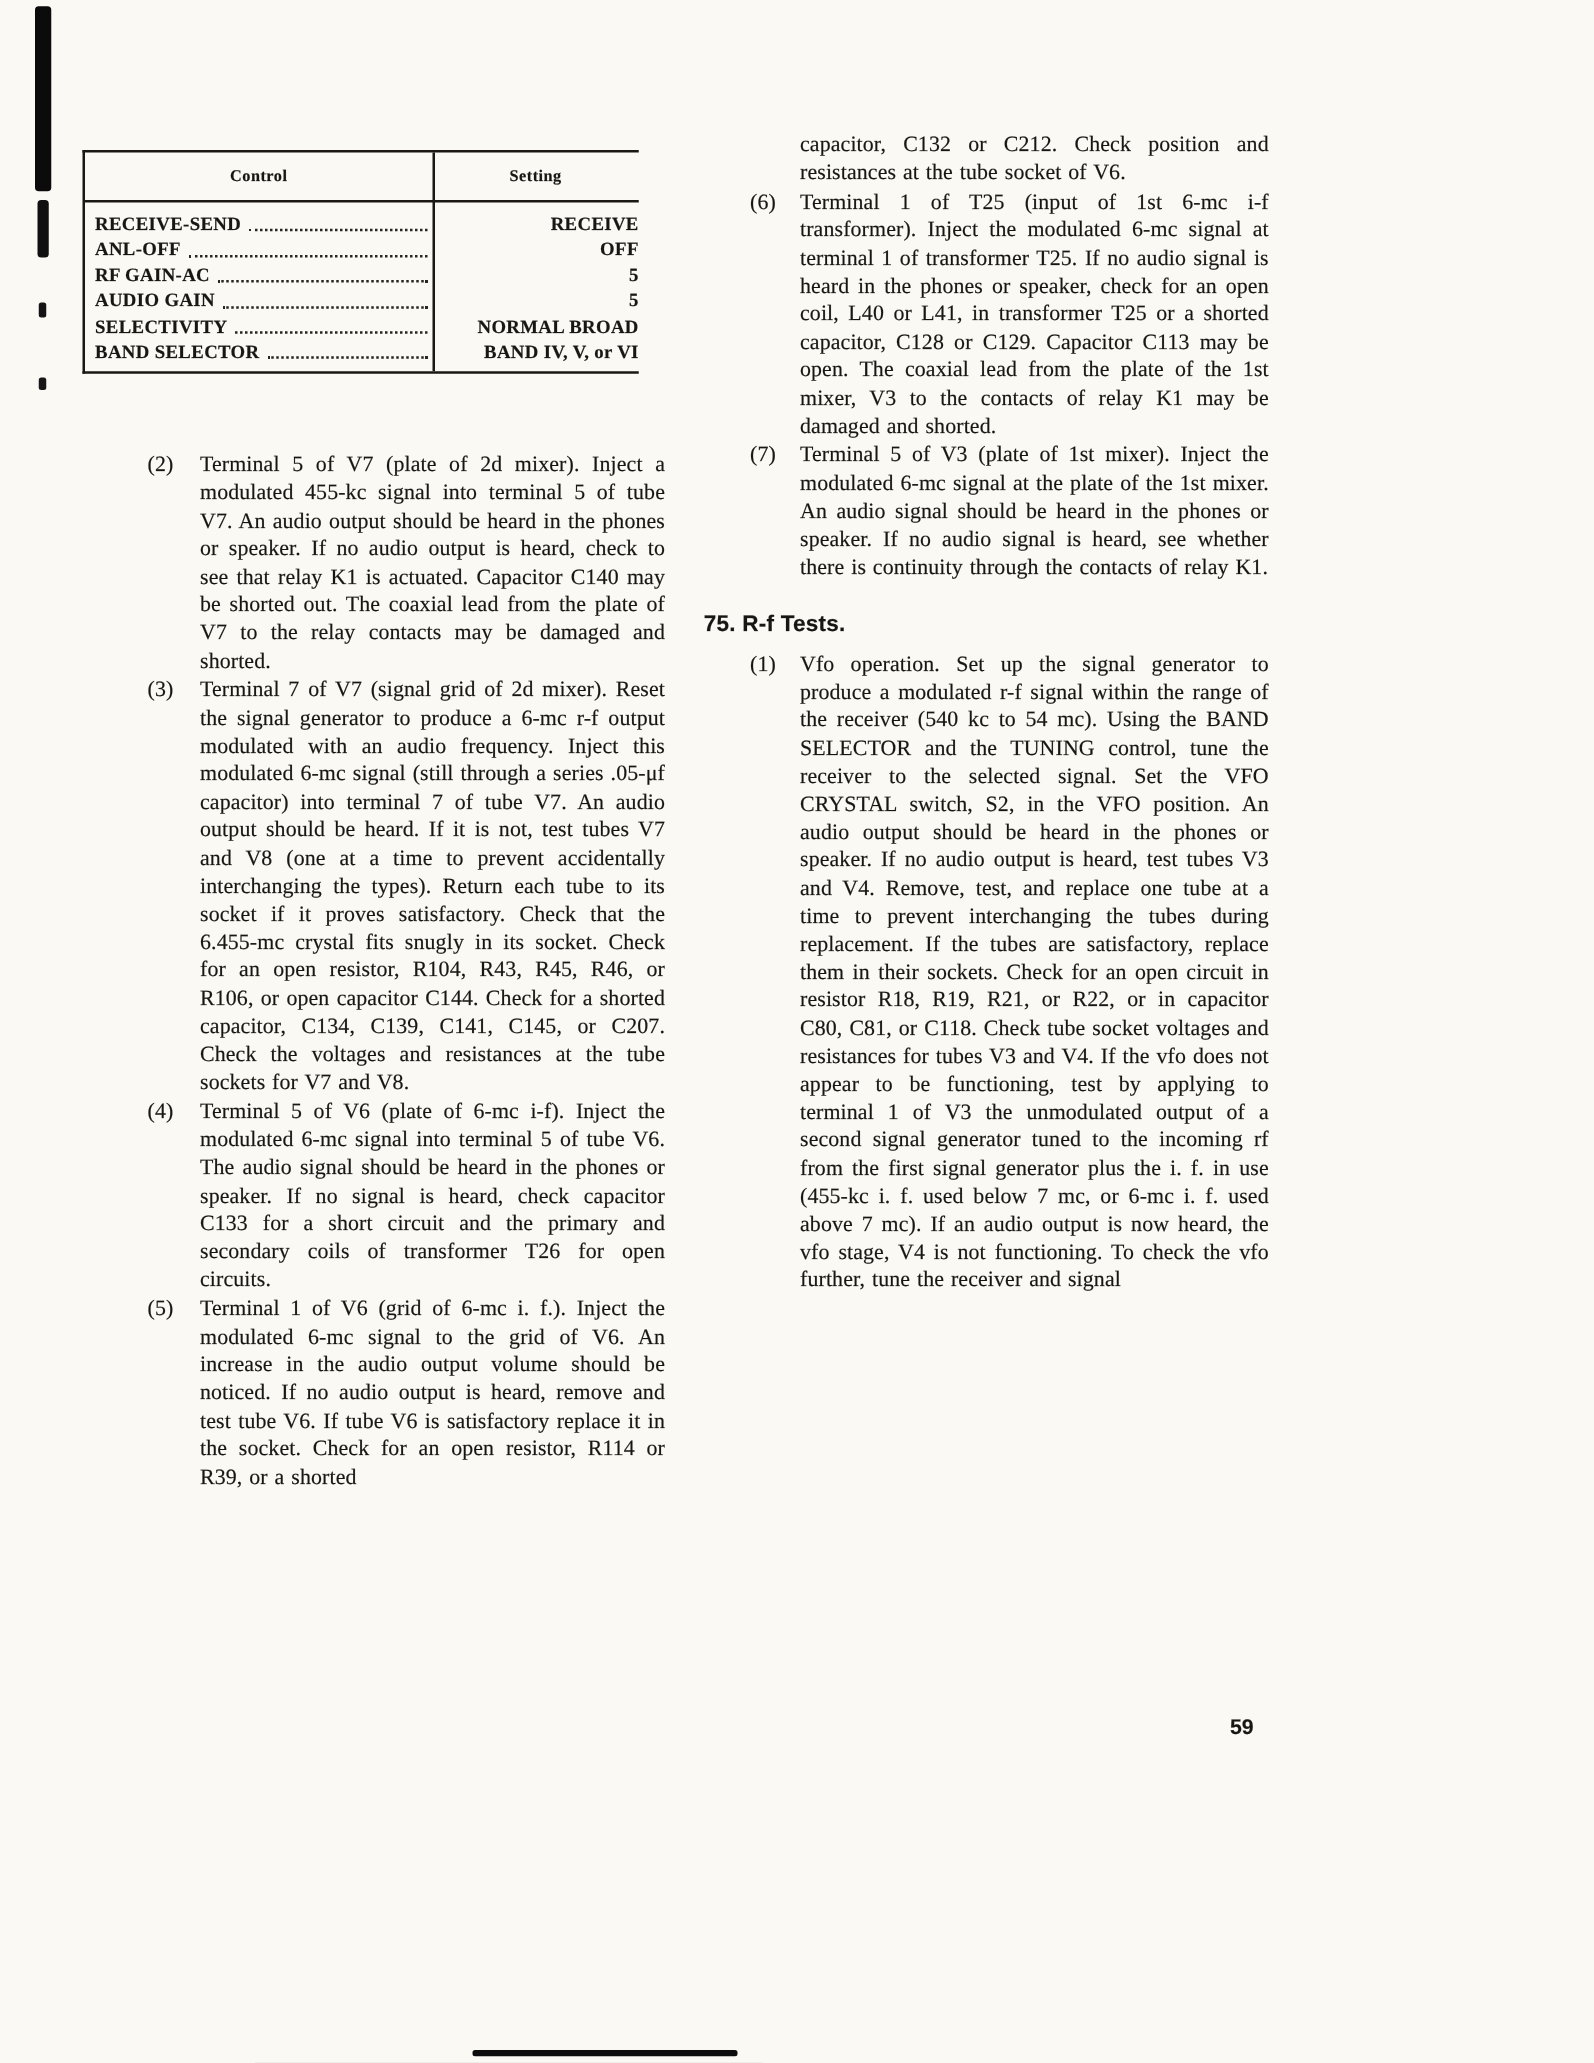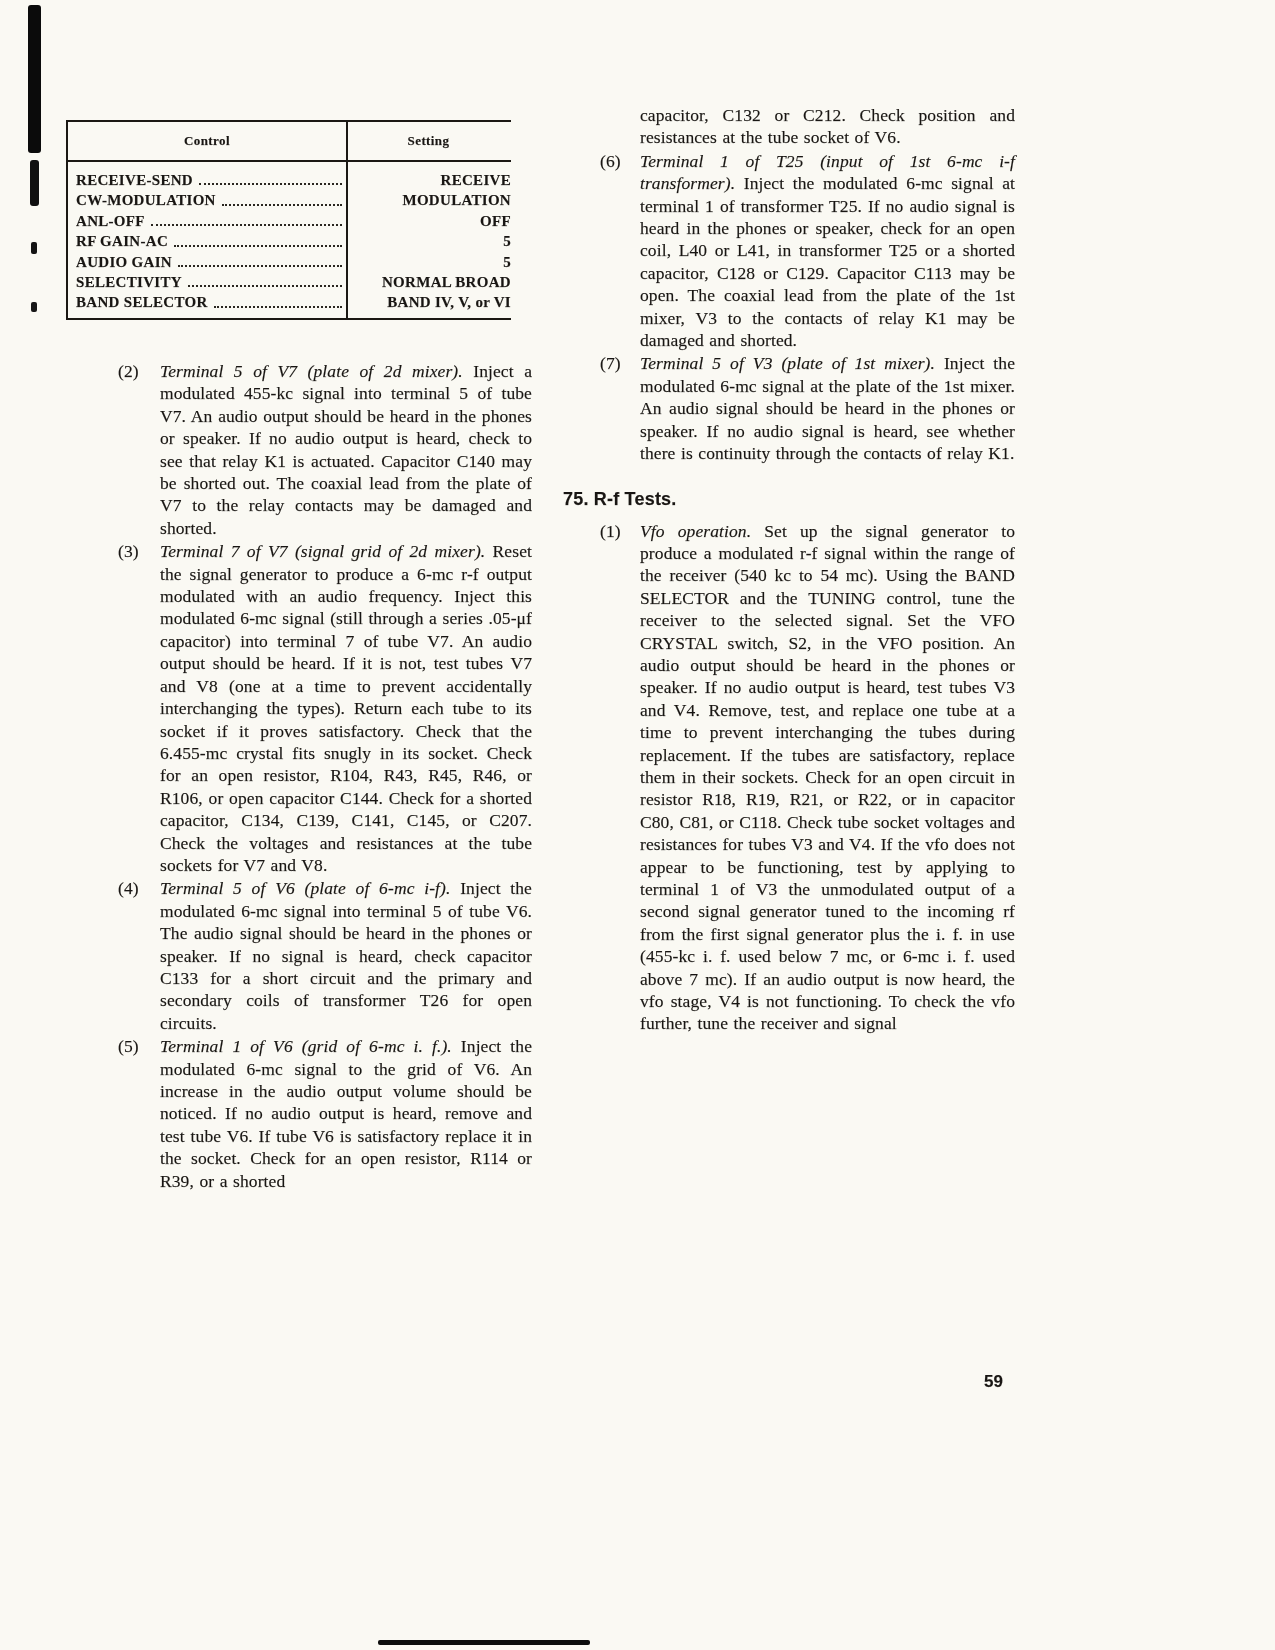--- a/index.html
+++ b/index.html
@@ -98,21 +98,21 @@
     line-height: 22.4px;
     text-align: justify;
     letter-spacing: 0.1px;
     word-spacing: 1px;
   }
   .hang  { padding-left: 42px; }
   .hang .pnum { display: inline-block; width: 42px; margin-left: -42px; }
   .rhang { margin-left: 37px; padding-left: 40px; }
   .rhang .pnum { display: inline-block; width: 40px; margin-left: -40px; }
   .cont  { margin-left: 77px; }
-  .lead  { font-style: italic; }
+  .lead  { }
 
   #section-heading {
     margin: 24px 0 10px 0;
     font-family: "Liberation Sans", sans-serif;
     font-size: 18px;
     font-weight: bold;
     letter-spacing: 0.2px;
   }
   #sub-item-a {
     margin: 0 0 6px 22px;
@@ -150,27 +150,20 @@
     <div class="t-body">
       <div class="t-row">
         <div class="t-c1">
             <span class="ctl-name">RECEIVE-SEND</span>
             <span class="leader"></span>
           </div>
         <div class="t-c2">RECEIVE</div>
       </div>
       <div class="t-row">
         <div class="t-c1">
-            <span class="ctl-name">CW-MODULATION</span>
-            <span class="leader"></span>
-          </div>
-        <div class="t-c2">MODULATION</div>
-      </div>
-      <div class="t-row">
-        <div class="t-c1">
             <span class="ctl-name">ANL-OFF</span>
             <span class="leader"></span>
           </div>
         <div class="t-c2">OFF</div>
       </div>
       <div class="t-row">
         <div class="t-c1">
             <span class="ctl-name">RF GAIN-AC</span>
             <span class="leader"></span>
           </div>

